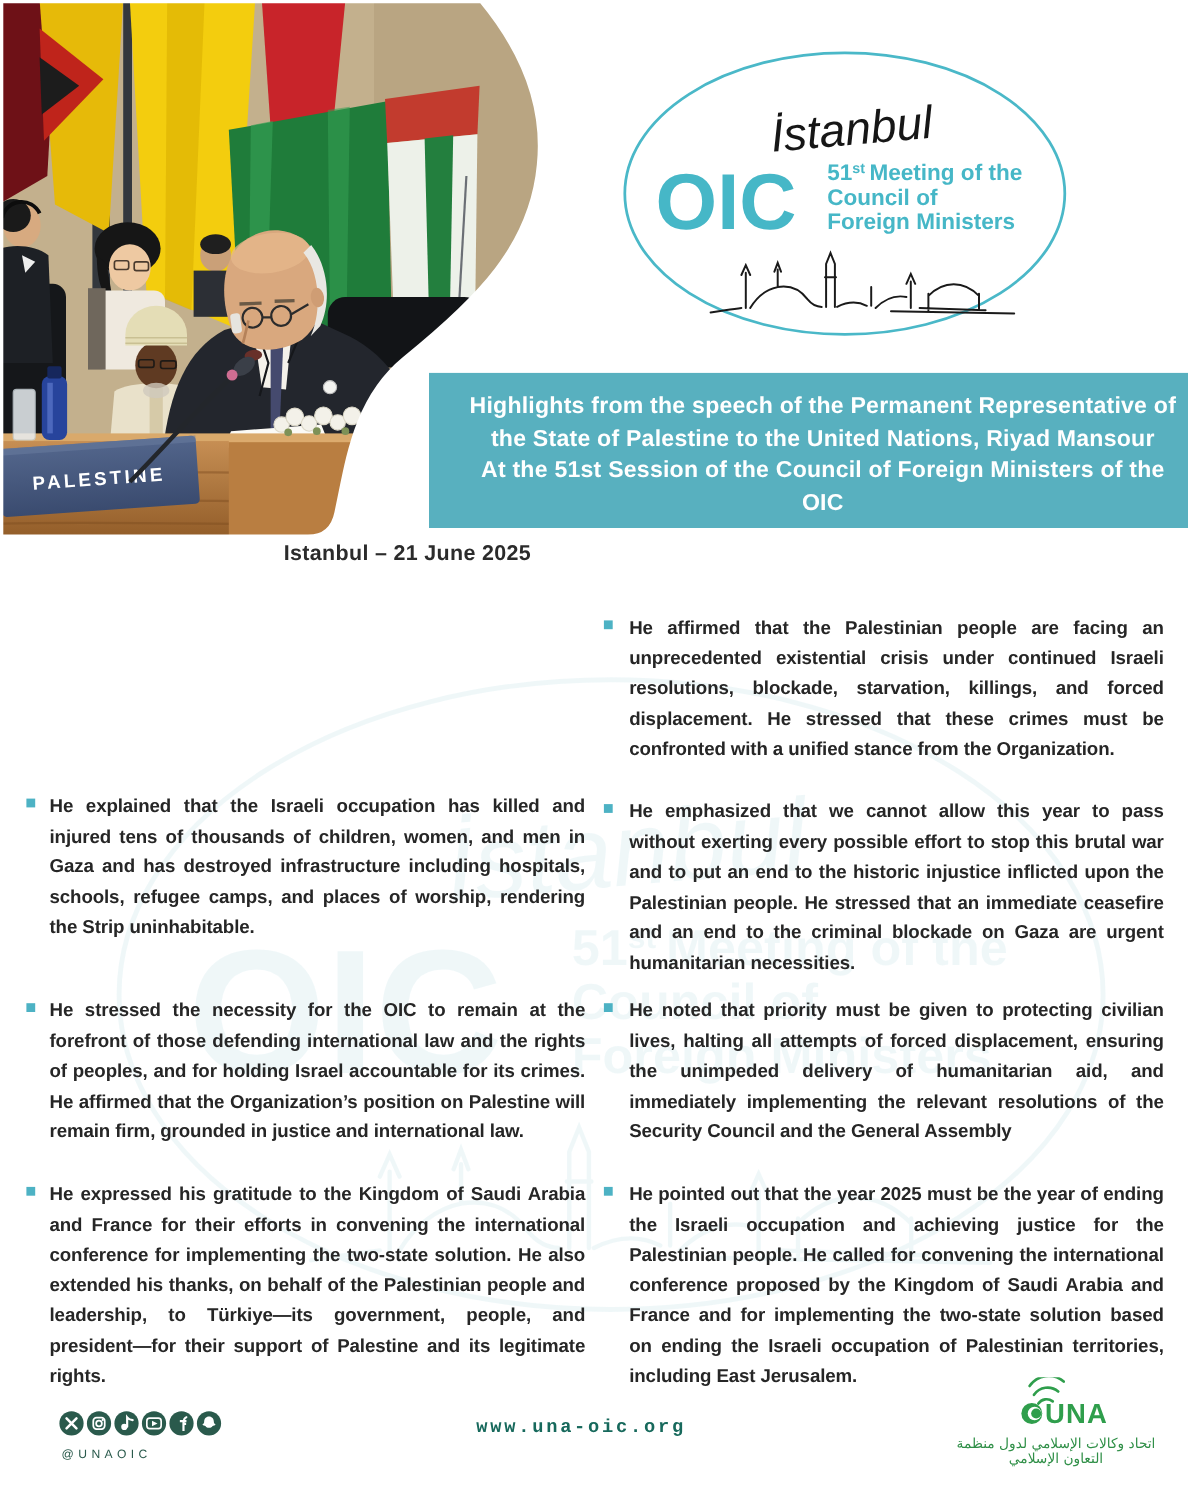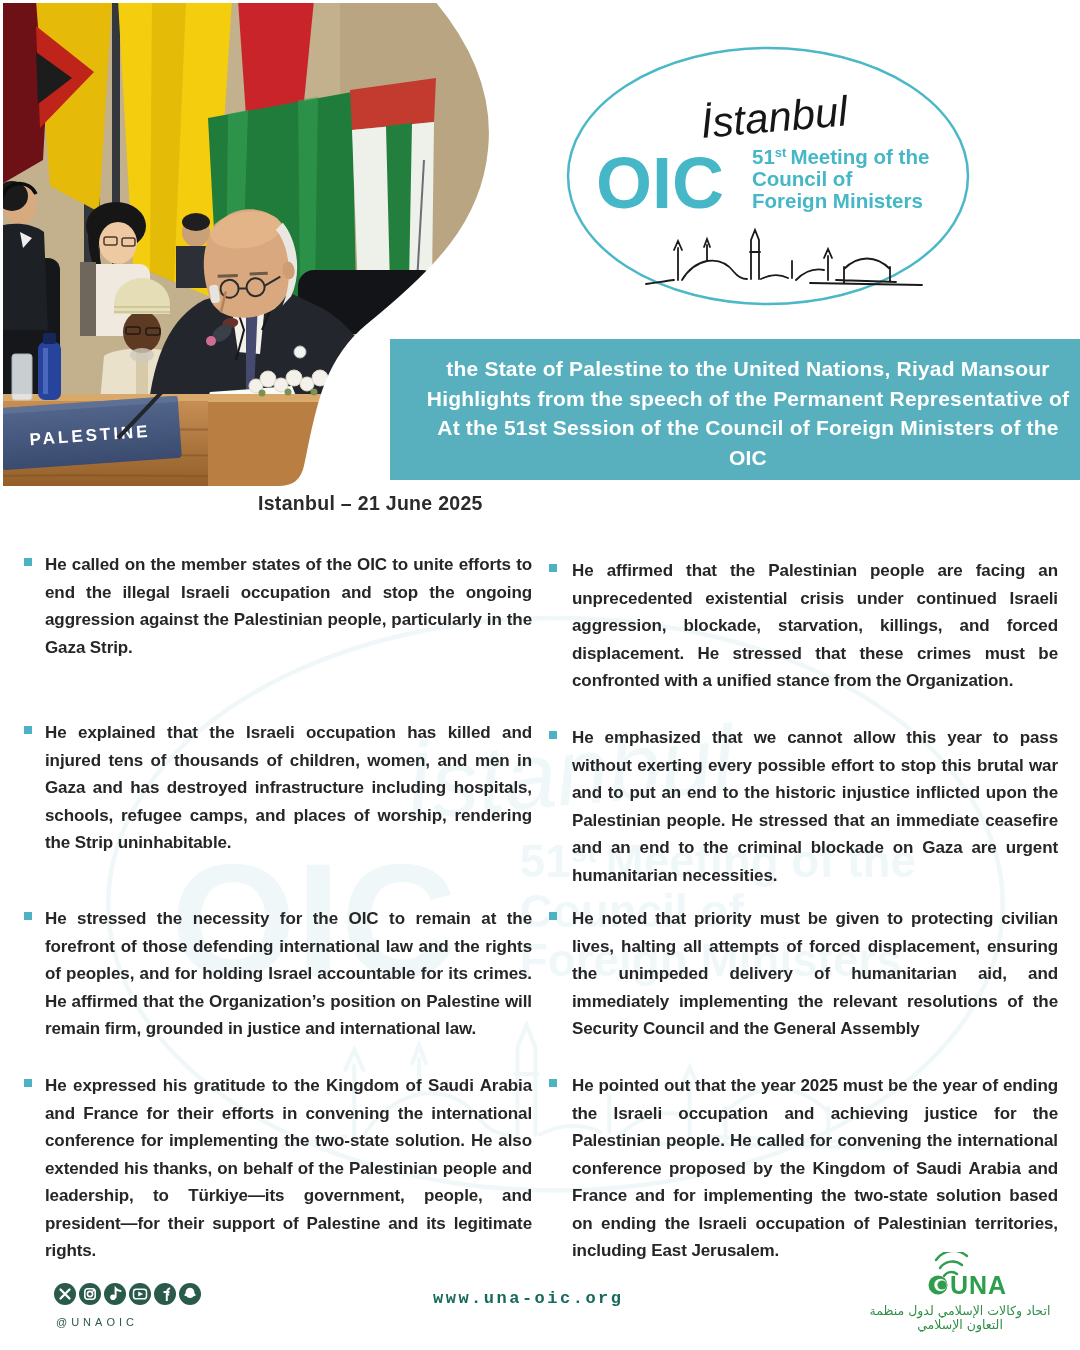--- a/index.html
+++ b/index.html
@@ -64,22 +64,22 @@
              M122,240 C128,230 137,223 147,221 C159,219 168,224 174,232 C178,237 182,239 187,239
              M147,221 L147,205 M144,207 L147,199 L150,207
              M191,239 L191,200 L195,190 L199,200 L199,239 M190,212 L200,212
              M201,239 C211,234 220,234 228,238 M232,238 L232,221
              M236,240 C244,232 254,228 264,230 M268,240 L268,216 M264,218 L268,209 L272,218
              M276,240 L336,242 M284,242 L284,227 M330,242 L330,227
              M284,229 C298,215 316,215 330,229 M250,243 L362,245" fill="none" stroke-width="1.8" stroke-linecap="round"></path>
   </svg>
 
   <div class="headline-box">
+    <div class="headline-line">Highlights from the speech of the Permanent Representative of</div>
     <div class="headline-line">the State of Palestine to the United Nations, Riyad Mansour</div>
-    <div class="headline-line">Highlights from the speech of the Permanent Representative of</div>
     <div class="headline-line">At the 51st Session of the Council of Foreign Ministers of the OIC</div>
   </div>
 
   <svg class="photo-svg" width="512" height="494" viewBox="0 0 512 494">
     <defs>
       <clipPath id="blobClip">
         <path d="M0,0 L438,0 C481,52 496,102 491,150 C484,224 436,272 368,327 C323,364 317,420 307,466 C304,481 295,489 280,489 L0,489 Z"></path>
       </clipPath>
       <linearGradient id="wood" x1="0" y1="0" x2="0" y2="1">
         <stop offset="0" stop-color="#c89055"></stop>
@@ -227,40 +227,36 @@
              M147,221 L147,205 M144,207 L147,199 L150,207
              M191,239 L191,200 L195,190 L199,200 L199,239 M190,212 L200,212
              M201,239 C211,234 220,234 228,238 M232,238 L232,221
              M236,240 C244,232 254,228 264,230 M268,240 L268,216 M264,218 L268,209 L272,218
              M276,240 L336,242 M284,242 L284,227 M330,242 L330,227
              M284,229 C298,215 316,215 330,229 M250,243 L362,245" fill="none" stroke="#1a1a1a" stroke-width="1.8" stroke-linecap="round"></path>
   </svg>
 
   <div class="dateline">Istanbul – 21 June 2025</div>
 
-  <div class="bul col-l" style="top:551px">
-    <span class="sq"></span>
-    <p>He called on the member states of the OIC to unite efforts to end the illegal Israeli occupation and stop the ongoing aggression against the Palestinian people, particularly in the Gaza Strip.</p>
-  </div>
   <div class="bul col-l" style="top:905px">
     <span class="sq"></span>
     <p>He stressed the necessity for the OIC to remain at the forefront of those defending international law and the rights of peoples, and for holding Israel accountable for its crimes. He affirmed that the Organization’s position on Palestine will remain firm, grounded in justice and international law.</p>
   </div>
   <div class="bul col-l" style="top:719px">
     <span class="sq"></span>
     <p>He explained that the Israeli occupation has killed and injured tens of thousands of children, women, and men in Gaza and has destroyed infrastructure including hospitals, schools, refugee camps, and places of worship, rendering the Strip uninhabitable.</p>
   </div>
   <div class="bul col-l" style="top:1072px">
     <span class="sq"></span>
     <p>He expressed his gratitude to the Kingdom of Saudi Arabia and France for their efforts in convening the international conference for implementing the two-state solution. He also extended his thanks, on behalf of the Palestinian people and leadership, to Türkiye—its government, people, and president—for their support of Palestine and its legitimate rights.</p>
   </div>
 
   <div class="bul col-r" style="top:557px">
     <span class="sq"></span>
-    <p>He affirmed that the Palestinian people are facing an unprecedented existential crisis under continued Israeli aggression, blockade, starvation, killings, and forced displacement. He stressed that these crimes must be confronted with a unified stance from the Organization.</p>
+    <p>He affirmed that the Palestinian people are facing an unprecedented existential crisis under continued Israeli resolutions, blockade, starvation, killings, and forced displacement. He stressed that these crimes must be confronted with a unified stance from the Organization.</p>
   </div>
   <div class="bul col-r" style="top:724px">
     <span class="sq"></span>
     <p>He emphasized that we cannot allow this year to pass without exerting every possible effort to stop this brutal war and to put an end to the historic injustice inflicted upon the Palestinian people. He stressed that an immediate ceasefire and an end to the criminal blockade on Gaza are urgent humanitarian necessities.</p>
   </div>
   <div class="bul col-r" style="top:905px">
     <span class="sq"></span>
     <p>He noted that priority must be given to protecting civilian lives, halting all attempts of forced displacement, ensuring the unimpeded delivery of humanitarian aid, and immediately implementing the relevant resolutions of the Security Council and the General Assembly</p>
   </div>
   <div class="bul col-r" style="top:1072px">

